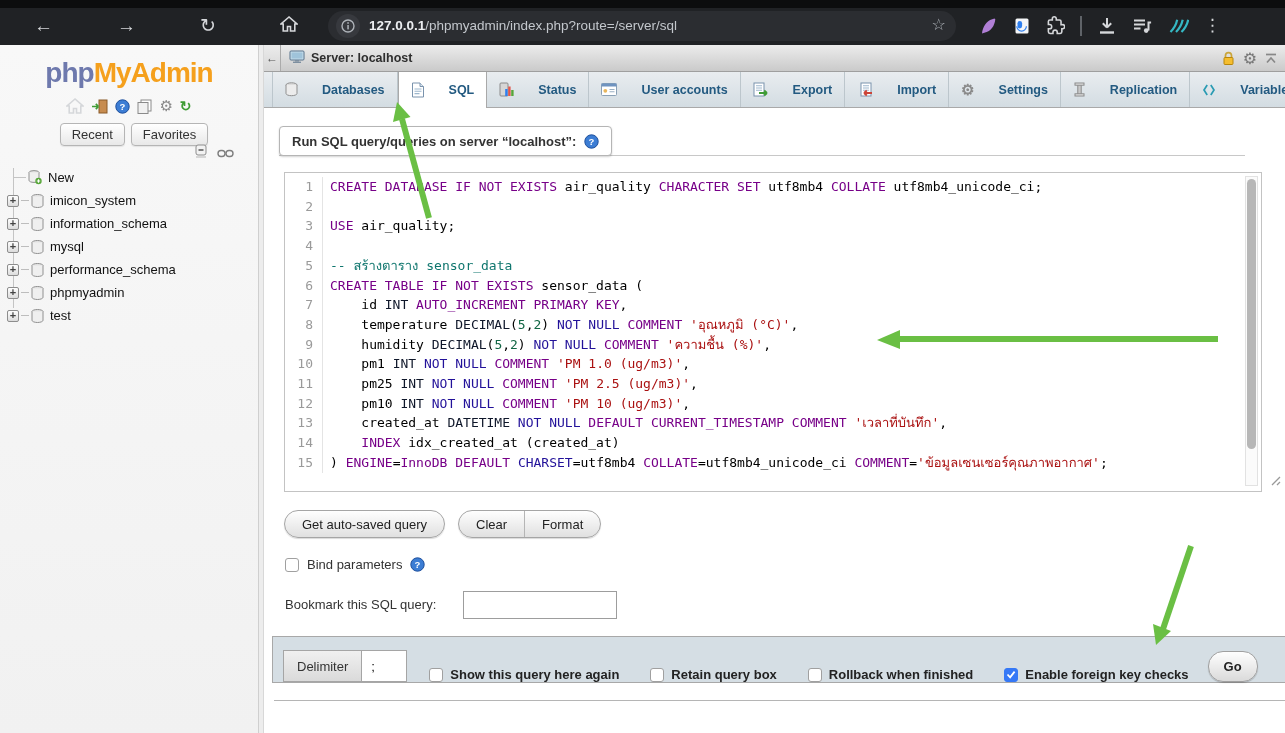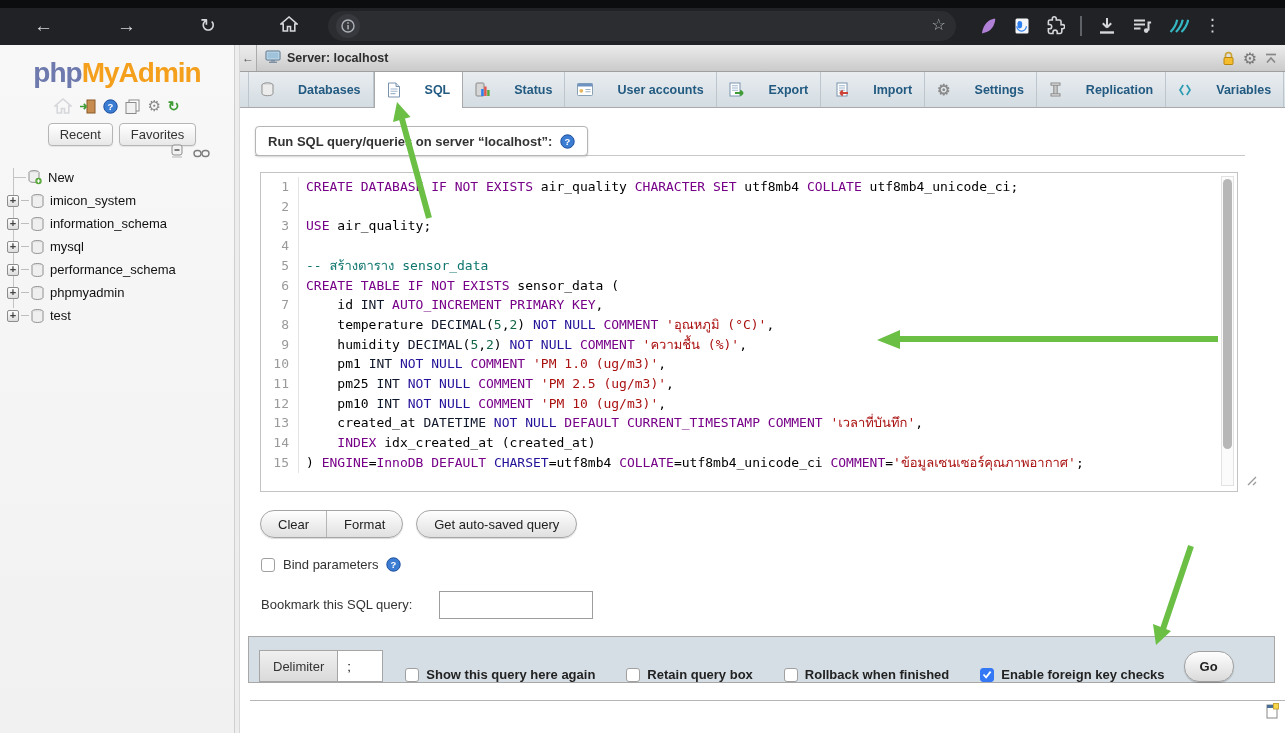--- a/index.html
+++ b/index.html
@@ -18,21 +18,21 @@
   .url-text { margin-left:9px; font-size:13.5px; white-space:nowrap; overflow:hidden; }
   .url-host { color:#eceef1; font-weight:bold; }
   .url-path { color:#c3c7cc; }
   .star { position:absolute; right:10px; top:4px; color:#aeb3b9; font-size:16px; cursor:pointer; }
   .toolbar-icons { display:flex; align-items:center; margin-left:22px; gap:15px; margin-top:6px; }
   .toolbar-icons .ic { display:flex; align-items:center; cursor:pointer; color:#d5d7da; font-size:17px; }
   .vdiv { width:2px; height:20px; background:#5f6368; }
 
   
   .pma { position:absolute; top:45px; left:0; width:1285px; height:688px; display:flex; }
-  .sidebar { width:235px; height:100%; background:linear-gradient(to bottom,#f8f8f8,#f1f1f1); border-right:1px solid #cfcfcf; position:relative; }
+  .sidebar { width:259px; height:100%; background:linear-gradient(to bottom,#f8f8f8,#f1f1f1); border-right:1px solid #cfcfcf; position:relative; }
   .gap-strip { width:5px; background:#ededed; border-right:1px solid #d8d8d8; }
   .main { flex:1; position:relative; background:#fff; }
 
   
   .logo { text-align:center; margin-top:12px; font-size:28px; font-weight:bold; letter-spacing:-1px; }
   .logo .p1 { color:#6e79ad; }
   .logo .p2 { color:#f5a01d; }
   .quick-icons { display:flex; justify-content:center; gap:7px; margin-top:8px; align-items:center; height:18px; }
   .quick-icons .ic { display:flex; align-items:center; cursor:pointer; }
   .side-btns { display:flex; gap:6px; margin:8px 0 0 10px;justify-content:center; }
@@ -134,20 +134,21 @@
           </svg></span>
       </div>
     <div class="url-pill">
       <span class="info-circle ic">
           <svg width="14" height="14" viewBox="0 0 14 14">
             <circle cx="7" cy="7" r="6" fill="none" stroke="#aeb3b9" stroke-width="1.4"></circle>
             <rect x="6.3" y="6" width="1.5" height="4.4" fill="#aeb3b9"></rect>
             <rect x="6.3" y="3.2" width="1.5" height="1.6" fill="#aeb3b9"></rect>
           </svg>
         </span>
+      <span class="url-text"><span class="url-host">127.0.0.1</span><span class="url-path">/phpmyadmin/index.php?route=/server/sql</span></span>
       <span class="star ic">☆</span>
     </div>
     <div class="toolbar-icons" id="toolbarIcons">
         <span class="ic">
           <svg width="20" height="20" viewBox="0 0 20 20">
             <path d="M16.5 2.5C10 4 6 8 4.3 15.2L4 17.4l2.3-.6C13.4 15 16.6 9.7 17.3 3.2z" fill="#b07fd6"></path>
           </svg>
         </span>
         <span class="ic">
           <svg width="18" height="18" viewBox="0 0 18 18">
@@ -482,25 +483,25 @@
             </div>
         </div>
         <div class="resize-grip">
           <svg width="14" height="14">
               <path d="M12 4L4 12M12 9l-3 3" stroke="#999" stroke-width="1.3" fill="none"></path>
             </svg>
         </div>
 
         <div class="btn-row">
           <div class="pill">
+            <button>Get auto-saved query</button>
+          </div>
+          <div class="pill">
             <button>Clear</button>
             <button>Format</button>
-          </div>
-          <div class="pill">
-            <button>Get auto-saved query</button>
           </div>
         </div>
 
         <div class="bind-row">
           <span class="cbx"></span>
           <span>Bind parameters</span>
           <span class="ic">
               <svg width="15" height="15" viewBox="0 0 15 15">
                 <circle cx="7.5" cy="7.5" r="6.7" fill="#3c7dd4" stroke="#1d4f9c"></circle>
                 <text x="7.5" y="11" text-anchor="middle" font-size="9.5" fill="#fff" font-weight="bold" font-family="Liberation Sans,sans-serif">?</text>

